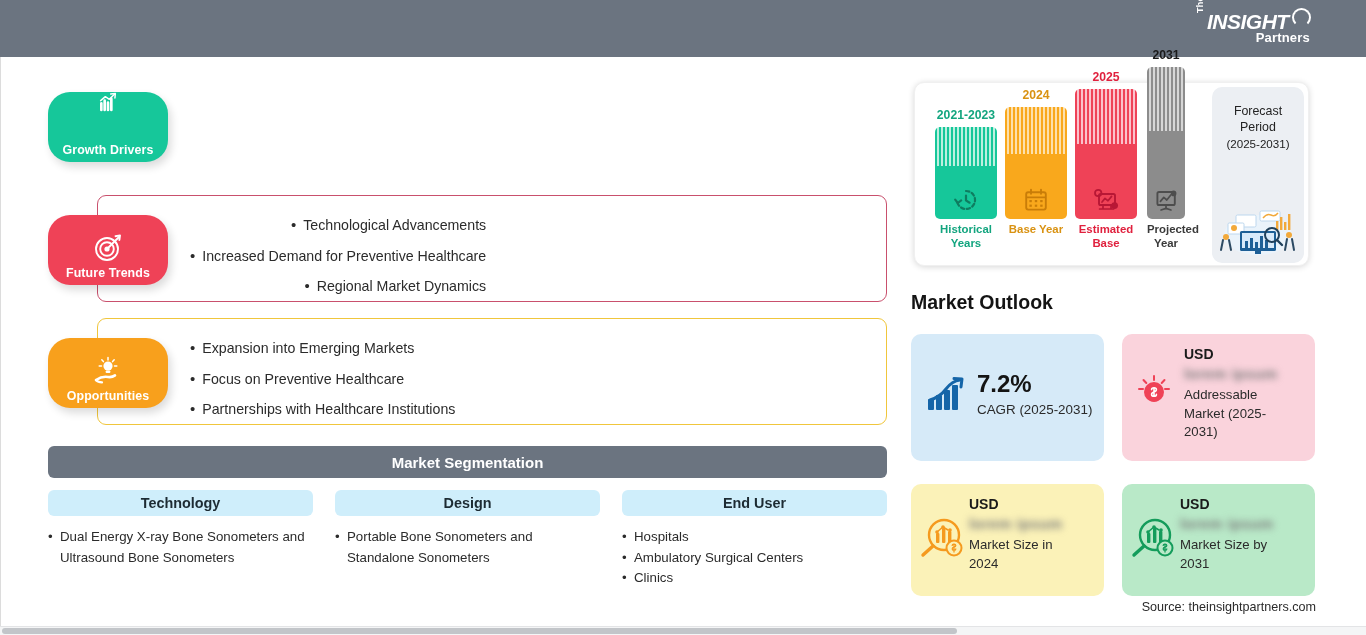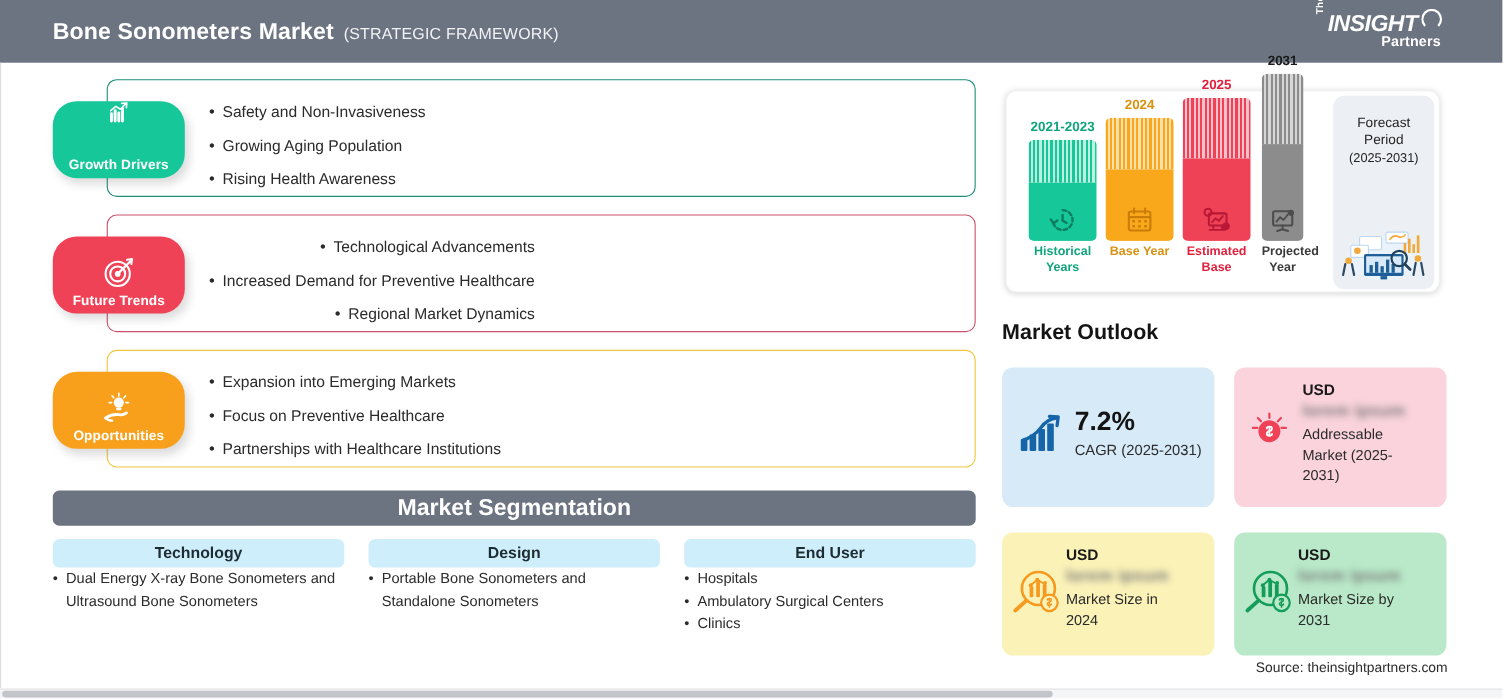--- a/index.html
+++ b/index.html
@@ -40,30 +40,30 @@
     display:flex; flex-direction:column; align-items:center; justify-content:flex-end;
     box-shadow: 3px 5px 9px rgba(0,0,0,.14);
     padding-bottom:5px;
   }
   .badge-label { color:#fff; font-size:12.4px; font-weight:bold; letter-spacing:.1px; }
   .badge-icon { width:34px; height:30px; margin-bottom:3px; }
 
   
   .seg-header {
     position:absolute; left:48px; top:446px; width:839px; height:32px;
-    background:#6b7480; border-radius:6px; color:#fff; font-size:21px; font-weight:bold;
+    background:#6b7480; border-radius:6px; color:#fff; font-size:15px; font-weight:bold;
     display:flex; align-items:center; justify-content:center;
   }
   .seg-col { position:absolute; top:490px; }
   .seg-title {
     height:26px; background:#cfeefb; border-radius:6px;
     display:flex; align-items:center; justify-content:center;
     font-size:14.4px; font-weight:bold; color:#1d2b33;
   }
-  .seg-items { }
+  .seg-items { margin-top:11px; }
   .seg-item { font-size:13.3px; color:#2b2b2b; line-height:1.55; padding-left:12px; position:relative; }
   .seg-item::before { content:"\2022"; position:absolute; left:0; top:0; }
 
   
   .timeline-card {
     position:absolute; left:914px; top:82px; width:395px; height:184px;
     background:#fff; border-radius:10px; box-shadow:0 1px 6px rgba(0,0,0,.16);
     border:1px solid #f0f0f0;
   }
   .tl-bar-group { position:absolute; bottom:46px; }
@@ -95,40 +95,29 @@
   .scroll-track { position:absolute; left:0; bottom:0; width:1366px; height:9px; background:#f4f5f6; border-top:1px solid #e3e4e6; }
   .scroll-thumb { position:absolute; left:2px; bottom:1px; width:955px; height:6px; background:#c2c5c9; border-radius:3px; }
   .vline { position:absolute; left:0; top:57px; width:1px; height:569px; background:#dcdcdc; }
 </style>
 </head>
 <body>
 
 <div class="page">
 
   <div class="header">
-    <div class="header-title-wrap">
-      <span class="header-title">Bone Sonometers Market</span>
-      <span class="header-sub">(STRATEGIC FRAMEWORK)</span>
-    </div>
     <div class="logo">
       <span class="logo-the">The</span>
       <span class="logo-insight">INSIGHT</span>
       <span class="logo-swoosh"></span>
       <span class="logo-partners">Partners</span>
     </div>
   </div>
   <div class="vline"></div>
 
-  <div class="panel" style="left:97px; top:72px; width:790px; height:107px; border:1.4px solid #1f8f79;">
-    <div class="bullets" style="top:21px;">
-      <div class="bullet">Safety and Non-Invasiveness</div>
-      <div class="bullet">Growing Aging Population</div>
-      <div class="bullet">Rising Health Awareness</div>
-    </div>
-  </div>
   <div class="badge" style="left:48px; top:92px; background:#16c79a;gap:28px;">
     <svg class="badge-icon" viewBox="0 0 34 30">
       <path d="M7 27 L7 17 M12 27 L12 13 M17 27 L17 16 M22 27 L22 10" stroke="#fff" stroke-width="4" stroke-linecap="round"></path>
       <path d="M6 13 L13 7 L19 11 L27 3" stroke="#fff" stroke-width="2.2" fill="none" stroke-linecap="round" stroke-linejoin="round"></path>
       <path d="M21 3 L28 2.4 L27.4 9" stroke="#fff" stroke-width="2.2" fill="none" stroke-linecap="round" stroke-linejoin="round"></path>
     </svg>
     <span class="badge-label">Growth Drivers</span>
   </div>
 
   <div class="panel" style="left:97px; top:195px; width:790px; height:107px; border:1.4px solid #c9506d;text-align:right;">

